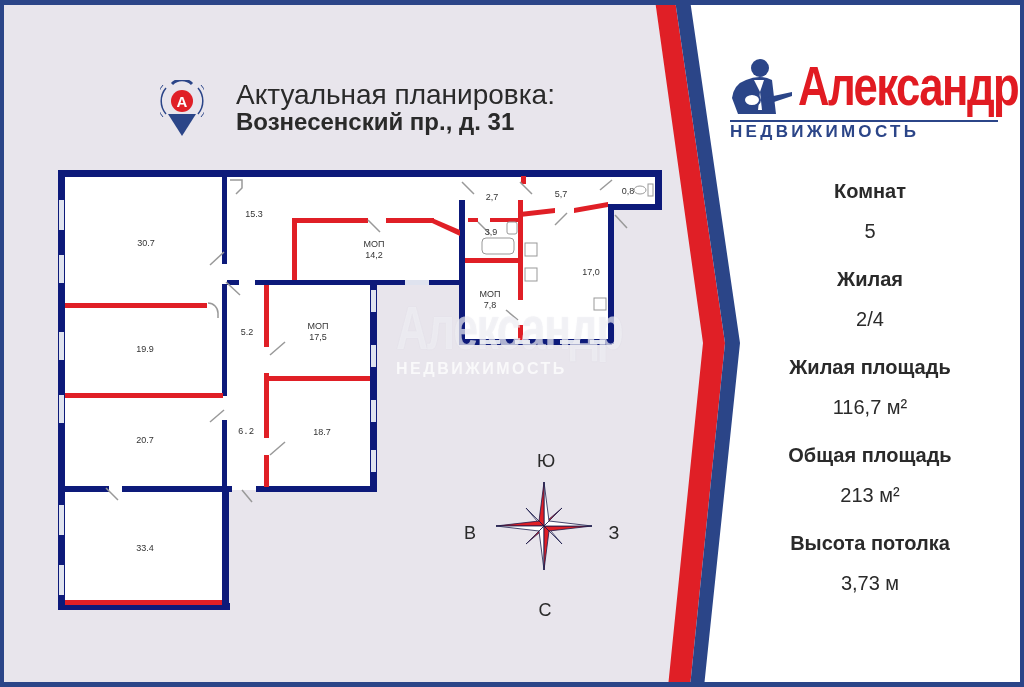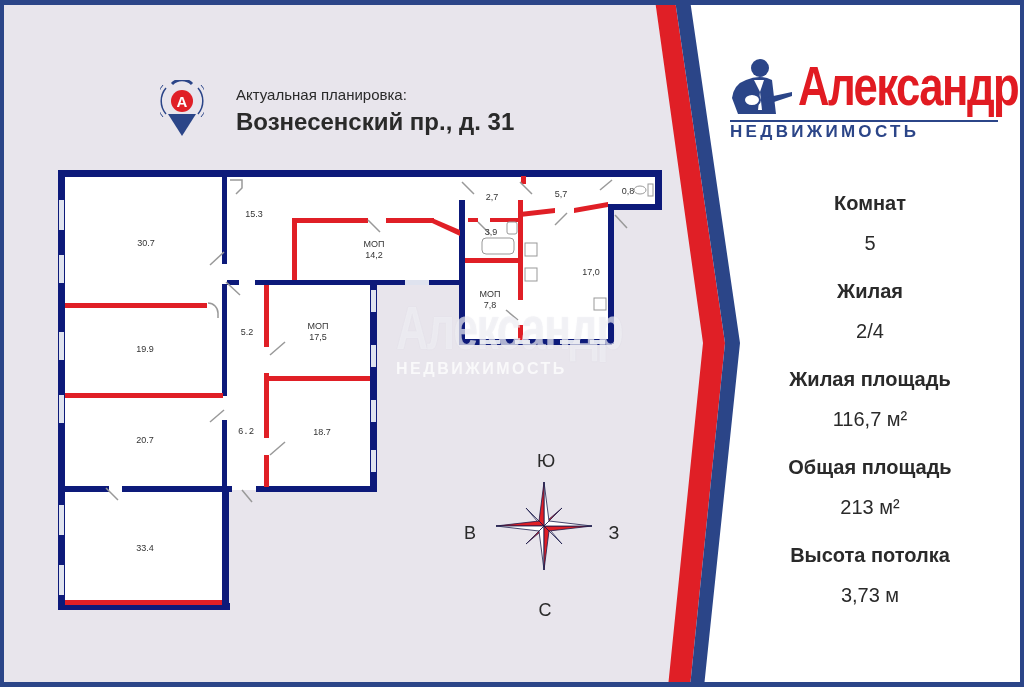--- a/index.html
+++ b/index.html
@@ -1,28 +1,28 @@
 <!DOCTYPE html>
 <html><head>
 <meta charset="utf-8">
 <style>
   html, body { margin:0; padding:0; }
   body { width:1024px; height:687px; position:relative; overflow:hidden; background:#ffffff; font-family:"Liberation Sans", sans-serif; }
   .frame { position:absolute; left:0; top:0; width:1024px; height:687px; box-sizing:border-box; border:4px solid #2b4588; border-top-width:5px; border-bottom-width:5px; }
   #bgsvg { position:absolute; left:0; top:0; }
   .heading { position:absolute; left:236px; top:82px; color:#2a2a2a; }
-  .heading .l1 { font-size:15px; line-height:26px; }
+  .heading .l1 { font-size:28px; line-height:26px; }
   .heading .l2 { font-size:24px; line-height:28px; font-weight:bold; }
   .pin { position:absolute; left:160px; top:80px; }
   .logo { position:absolute; left:724px; top:58px; width:280px; height:86px; }
   .logo .brand { position:absolute; left:74px; top:-4px; font-size:56px; font-weight:bold; color:#e11b22; letter-spacing:-2px; transform:scaleX(0.78); transform-origin:left top; line-height:64px; }
   .logo .sub { position:absolute; left:6px; top:64px; font-size:17px; font-weight:bold; color:#2b4588; letter-spacing:3.3px; line-height:20px; }
   .logo .underline { position:absolute; left:6px; top:62px; width:268px; height:2px; background:#2b4588; }
   .specs { position:absolute; left:740px; top:178px; width:260px; text-align:center; color:#2a2a2a; }
-  .spec-label { font-size:20px; font-weight:bold; height:26px; line-height:26px;margin-top:12px; }
+  .spec-label { font-size:20px; font-weight:bold; height:26px; line-height:26px; }
   .spec-value { font-size:20px; height:26px; line-height:26px; margin-top:14px; margin-bottom:22px; }
   .room { position:absolute; font-size:9px; color:#333; text-align:center; line-height:11px; transform:translate(-50%,-50%); white-space:nowrap; }
   .compass-lbl { position:absolute; font-size:18px; color:#2a2a2a; transform:translate(-50%,-50%); }
   .wm { position:absolute; left:396px; top:292px; color:rgba(255,255,255,0.55); font-weight:bold; pointer-events:none; }
   .wm .a { font-size:62px; letter-spacing:-2px; transform:scaleX(0.72); transform-origin:left top; line-height:72px; text-shadow:0 0 1px rgba(180,180,200,0.4); }
   .wm .b { font-size:16px; letter-spacing:2.5px; line-height:18px; margin-top:-4px; color:rgba(255,255,255,0.75); }
 </style>
 </head>
 <body>
 

